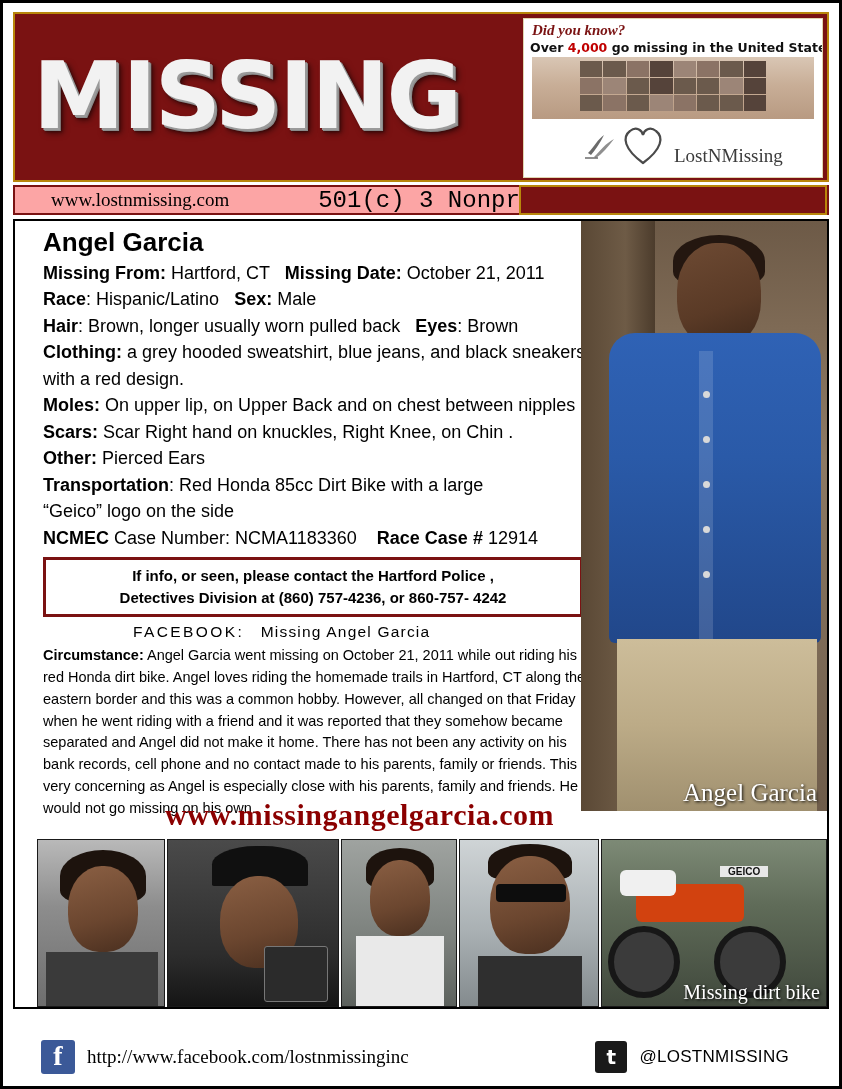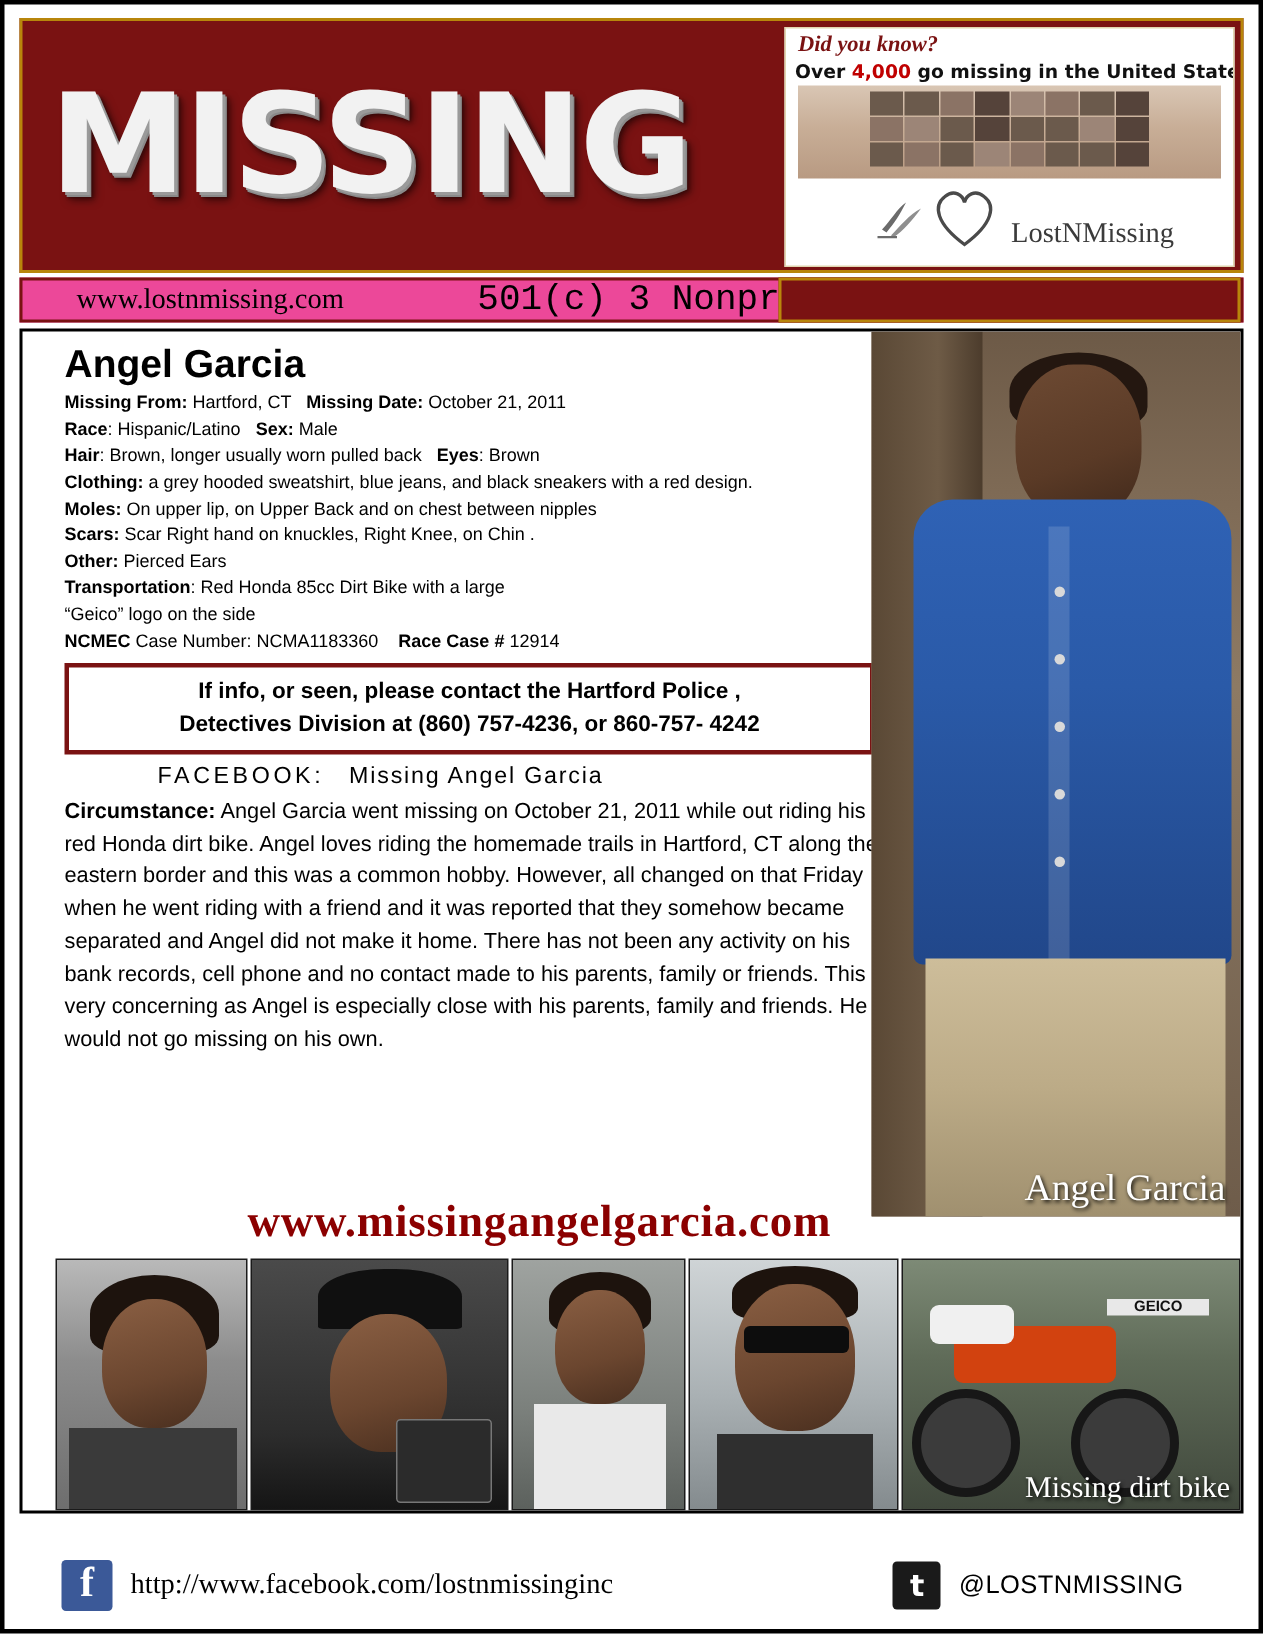--- a/index.html
+++ b/index.html
@@ -129,21 +129,21 @@
     top: 6px;
     width: 40px;
     height: 34px;
   }
 
   
   .urlbar {
     margin: 3px 10px 0 10px;
     height: 30px;
     border: 2px solid #7a1212;
-    background: #ec4899;
+    background: #fca5a5;
     box-sizing: border-box;
     display: flex;
     align-items: center;
     position: relative;
     gap: 45px;
   }
   .urlbar .site {
     font-family: "Liberation Serif", serif;
     font-size: 19px;
     padding-left: 36px;
@@ -177,21 +177,21 @@
 
   .name-title {
     font-family: "Liberation Sans", sans-serif;
     font-weight: bold;
     font-size: 26px;
     padding: 6px 0 2px 28px;
   }
 
   .details {
     padding: 0 0 0 28px;
-    font-size: 12px;
+    font-size: 18px;
     line-height: 1.47;
     width: 560px;
   }
   .details .line { white-space: nowrap; }
   .details .line.wrap { white-space: normal; }
   .lbl { font-weight: bold; }
 
   
   .contact-box {
     margin: 6px 0 0 28px;
@@ -204,21 +204,21 @@
     font-size: 15px;
     line-height: 1.45;
   }
   .facebook-line {
     margin: 6px 0 2px 0;
     padding-left: 90px;
     font-size: 15.5px;
     letter-spacing: 1.2px;
     width: 560px;
   }
-  .facebook-line .fbword { letter-spacing: 2.4px; font-weight: normal; }
+  .facebook-line .fbword { letter-spacing: 2.4px; font-weight: normal; margin-left: 28px; }
 
   .circumstance {
     padding: 2px 0 0 28px;
     width: 556px;
     font-size: 14.5px;
     line-height: 1.5;
     text-align: left;
   }
 
   
@@ -351,23 +351,22 @@
     border: 6px solid #171717;
     border-radius: 50%;
     background: #3b3b3b;
   }
   .geico-tag {
     position: absolute;
     background: #e8e8e8;
     color: #111;
     font-size: 10px;
     font-weight: bold;
-    padding: 0 18px;
+    padding: 0 8px;
     font-family: "Liberation Sans", sans-serif;
-    margin-left: 18px;
   }
   .dirtbike-label {
     position: absolute;
     right: 6px;
     bottom: 2px;
     font-family: "Liberation Serif", serif;
     font-size: 20px;
     color: #ffffff;
     text-shadow: 1px 1px 3px #000;
     white-space: nowrap;

